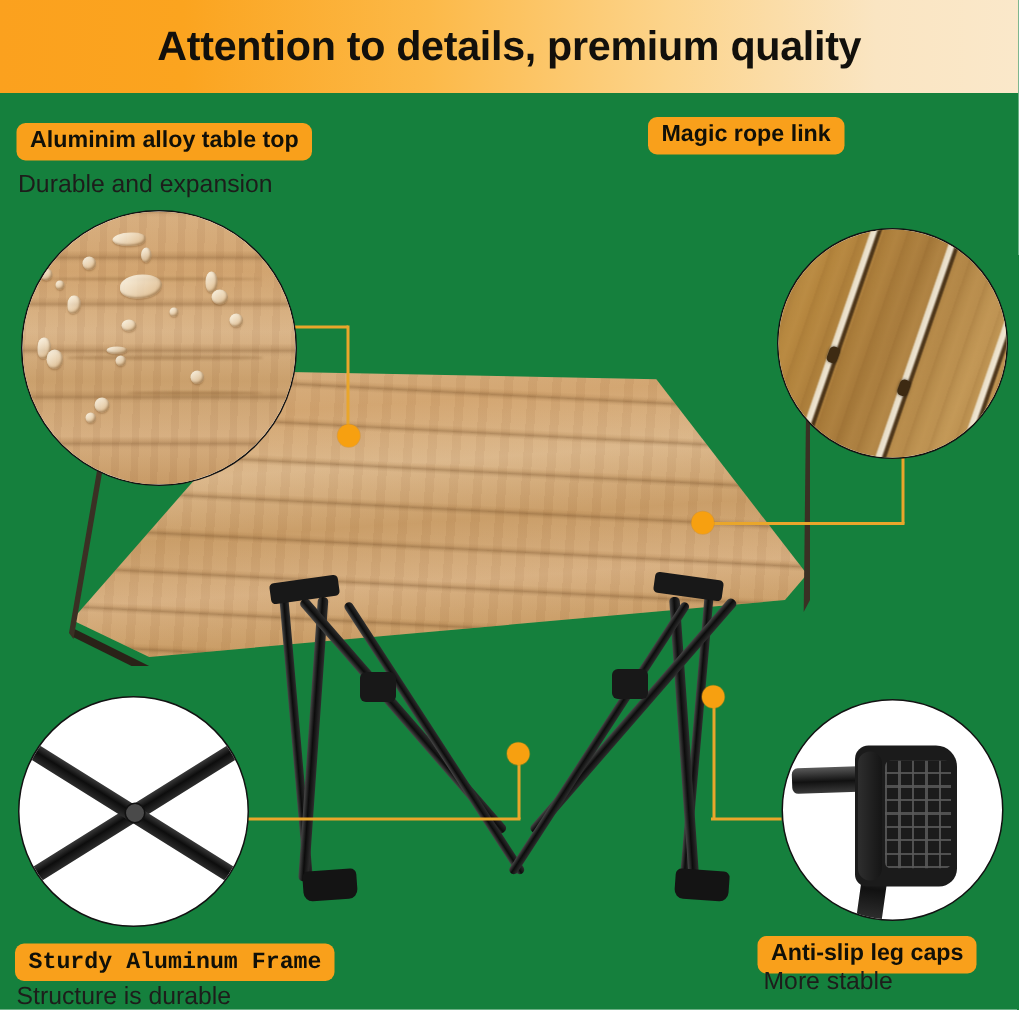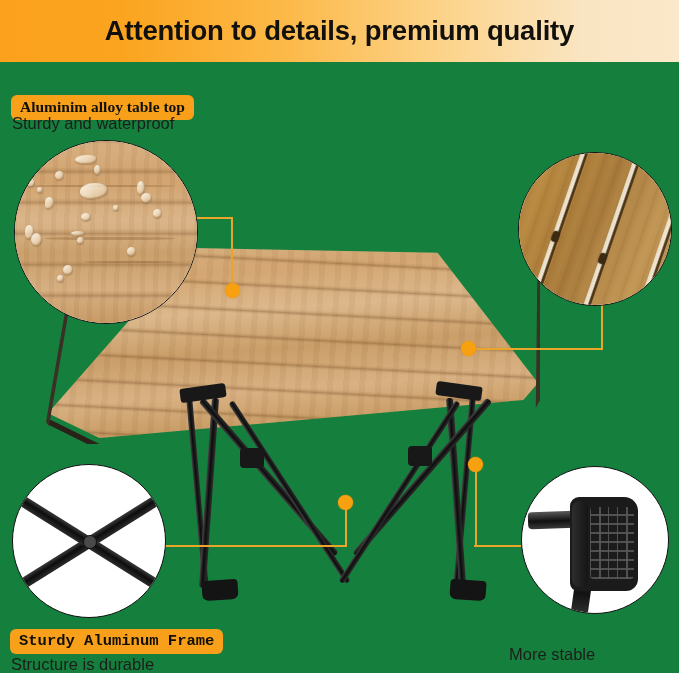--- a/index.html
+++ b/index.html
@@ -27,21 +27,21 @@
     position:absolute;display:inline-block;
     background:#f9a01b;border-radius:6px;
     color:#111008;font-weight:bold;font-size:15.5px;
     padding:4px 9px 5px 9px;white-space:nowrap;line-height:1.05;
   }
   .sub{
     position:absolute;color:#1d1d1b;font-size:16.5px;line-height:1.28;
     white-space:pre-line;font-weight:normal;
   }
 
-  #badge-tl{left:11px;top:95px;font-family:Liberation Serif, serif;}
+  #badge-tl{left:11px;top:82px;}
   #sub-tl{left:12px;top:113px;}
   #badge-tr{left:432px;top:78px;}
   #sub-tr{left:433px;top:110px;}
   #badge-bl{left:10px;top:629px;font-family:Liberation Mono, monospace;}
   #sub-bl{left:11px;top:654px;}
   #badge-br{left:505px;top:624px;}
   #sub-br{left:509px;top:644px;}
 
   
   .conn{position:absolute;background:#e9a62b;}
@@ -225,21 +225,23 @@
 
   <div class="circle" style="left:521px;top:466px;width:146px;height:146px;background:#fff;">
     <div class="cap-tube" style="left:6px;top:44px;width:78px;height:17px;transform:rotate(-2deg);"></div>
     <div class="cap-tube" style="left:52px;top:92px;width:17px;height:62px;transform:rotate(8deg);"></div>
     <div class="cap-body" style="left:48px;top:30px;width:68px;height:94px;"></div>
     <div class="cap-tread" style="left:68px;top:40px;width:44px;height:72px;"></div>
     <div style="position:absolute;left:50px;top:34px;width:16px;height:86px;border-radius:8px;background:linear-gradient(90deg,#2e2e2e,#151515);"></div>
   </div>
 
   <div class="badge" id="badge-tl">Aluminim alloy table top</div>
-  <div class="sub" id="sub-tl">Sturdy and waterproof</div>
-
+  <div class="sub" id="sub-tl">Durable and expansion</div>
+
+  <div class="badge" id="badge-tr">Magic rope link</div>
 
   <div class="badge" id="badge-bl">Sturdy  Aluminum Frame</div>
   <div class="sub" id="sub-bl">Structure is durable</div>
 
+  <div class="badge" id="badge-br">Anti-slip leg caps</div>
   <div class="sub" id="sub-br">More stable</div>
 
 </div>
 
 </body></html>

